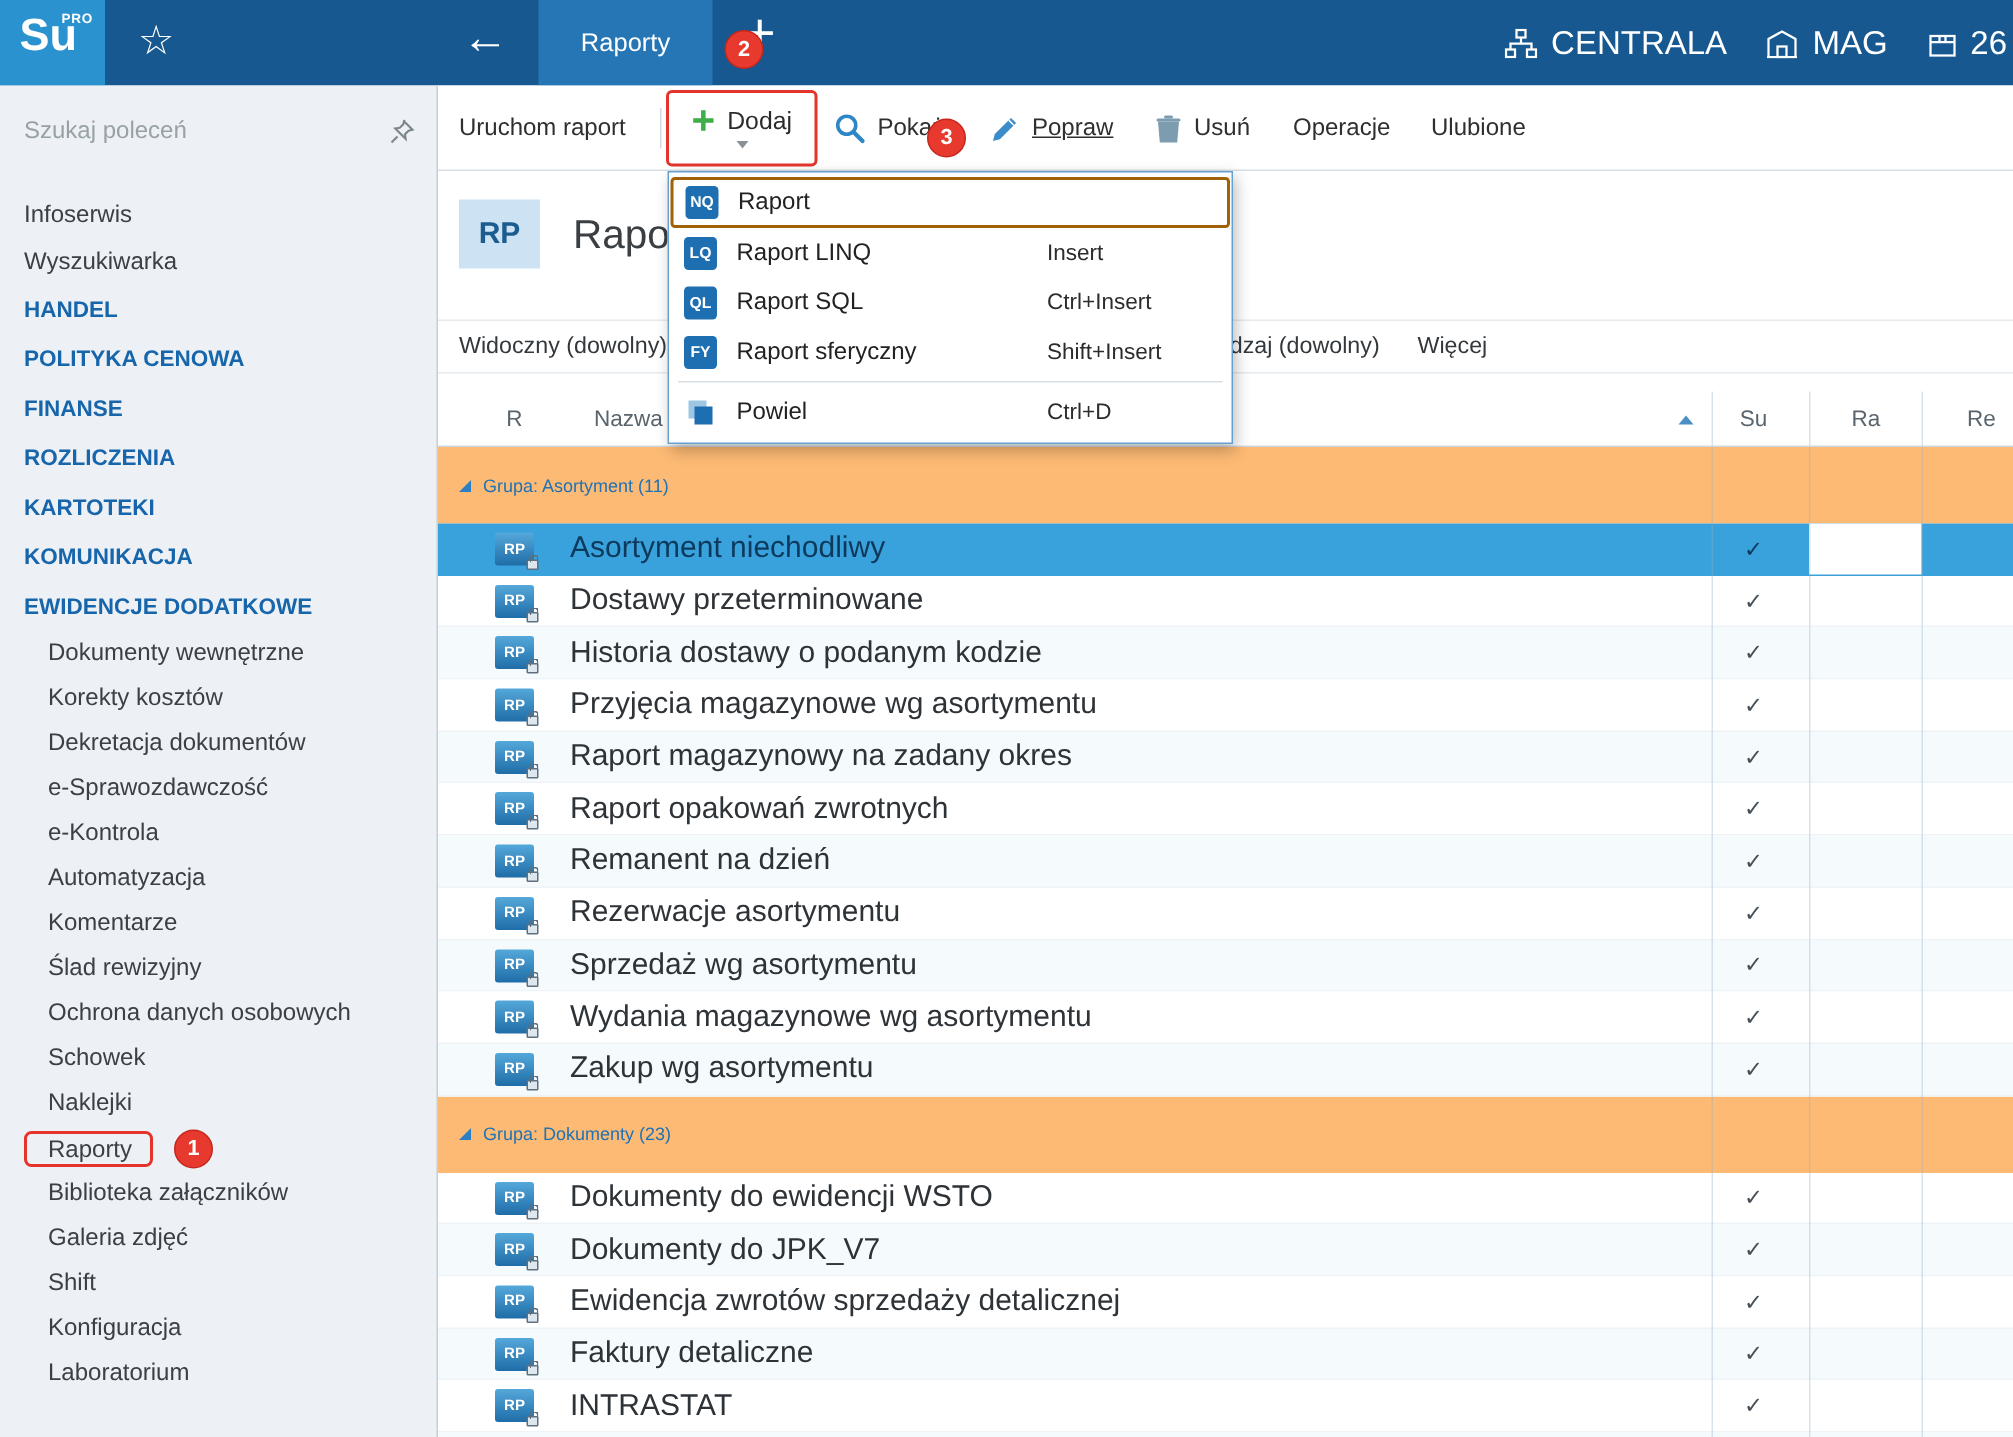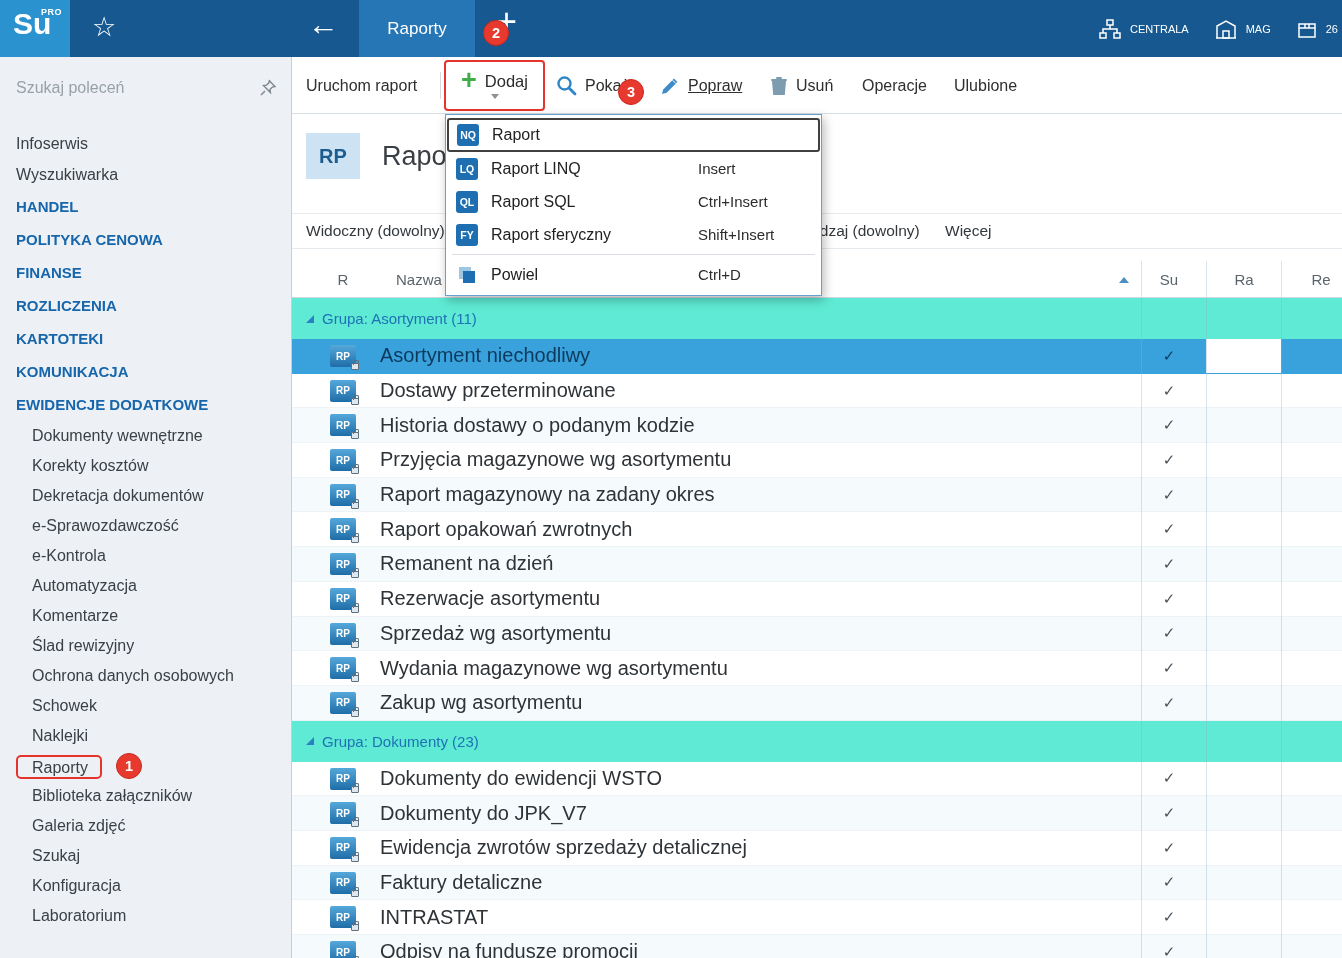--- a/index.html
+++ b/index.html
@@ -15,21 +15,21 @@
   .back { position:absolute; left:308px; top:7px; font-size:31px; }
   .tab { position:absolute; left:359px; top:0; width:116px; height:57px; background:#2676b5;
          display:flex; align-items:center; justify-content:center; font-size:17px; }
   .newtab { position:absolute; left:489px; top:0; width:44px; height:57px; }
   .plusg { position:absolute; left:7px; top:1px; font-size:36px; font-weight:300; }
   .badge { width:26px; height:26px; border-radius:50%; background:#e8392e; border:1px solid #c5271d;
            color:#fff; font-size:14.5px; font-weight:bold; display:flex; align-items:center;
            justify-content:center; box-sizing:border-box; z-index:60; }
   .badge2 { position:absolute; left:-6px; top:20px; }
   .top-right { position:absolute; right:4px; top:0; height:57px; display:flex; align-items:center;
-               gap:26px; font-size:11px; }
+               gap:26px; font-size:22px; }
   .top-item { display:flex; align-items:center; gap:9px; }
 
   
   .sidebar { position:absolute; left:0; top:57px; width:292px; height:901px; background:#edf1f5;
              border-right:1px solid #c6cfd6; box-sizing:border-box; }
   .search { position:absolute; left:0; top:12px; width:291px; height:38px; }
   .search input { width:100%; height:100%; border:none; background:transparent; padding:0 70px 0 16px;
                   font-size:16px; color:#444; font-family:inherit; box-sizing:border-box; outline:none; }
   .search input::placeholder { color:#98a1a8; }
   .pin { position:absolute; right:14px; top:10px; }
@@ -81,22 +81,22 @@
   .th-r { left:38px; width:26px; } .th-name { left:104px; justify-content:flex-start; }
   .th-su { left:864px; width:26px; } .th-ra { left:939px; width:26px; } .th-re { left:1014px; width:30px; }
   .th-sort { position:absolute; left:827px; top:16px; width:0; height:0; border-left:5px solid transparent;
              border-right:5px solid transparent; border-bottom:6px solid #4a90c4; }
 
   .tbody { position:absolute; left:0; top:241px; width:100%; height:660px; overflow:hidden; }
   .colline { position:absolute; top:0; bottom:0; width:1px; background:rgba(150,175,195,.35);
              pointer-events:none; z-index:5; }
   .cl1 { left:849px; } .cl2 { left:914px; } .cl3 { left:989px; }
 
-  .grow { height:41px; background:#5eead4; display:flex; align-items:center; padding-left:14px;
-          gap:8px; color:#1f72b4; font-size:15px; box-sizing:border-box; cursor:pointer; }
+  .grow { height:51px; background:#fdba74; display:flex; align-items:center; padding-left:14px;
+          gap:8px; color:#1f72b4; font-size:12px; box-sizing:border-box; cursor:pointer; }
   .gtri { width:0; height:0; border-left:8px solid transparent; border-bottom:8px solid #2c7fc0; }
 
   .trow { position:relative; height:34.7px; border-bottom:1px solid #eef3f7; box-sizing:border-box;
           background:#fff; cursor:pointer; }
   .trow.alt { background:#f5fafd; }
   .rp-ic { position:absolute; left:38px; top:6px; width:26px; height:22px;
            background:linear-gradient(#55a8da,#1f6da8); border-radius:2px; color:#fff; font-size:10px;
            font-weight:bold; display:flex; align-items:center; justify-content:center; }
   .lock { position:absolute; right:-3px; bottom:-3px; width:8px; height:7px; background:#dfe7ee;
           border:1px solid #5e707e; border-radius:1px; box-sizing:border-box; }
@@ -109,21 +109,21 @@
   .trow.selected { background:#39a1dc; border-bottom-color:#39a1dc; }
   .trow.selected .tname, .trow.selected .tcheck { color:#0d3a5c; }
   .selgap { position:absolute; left:914px; top:0; width:75px; height:100%; background:#fff; }
 
   
   .menu { position:absolute; left:445px; top:114px; width:377px; background:#fff;
           border:1px solid #66a0cf; box-shadow:2px 4px 10px rgba(0,0,0,.28);
           padding:3px 0 4px; box-sizing:border-box; z-index:50; }
   .m-item { position:relative; height:33px; display:flex; align-items:center; padding-left:10px;
             box-sizing:border-box; cursor:pointer; }
-  .m-item.first { border:2px solid #404040; border-radius:3px; height:34px; margin:0 1px; padding-left:8px; }
+  .m-item.first { border:2px solid #a16207; border-radius:3px; height:34px; margin:0 1px; padding-left:8px; }
   .m-badge { width:22px; height:22px; border-radius:3px; background:#1d6fb2; color:#fff; font-size:10.5px;
              font-weight:bold; display:flex; align-items:center; justify-content:center; flex:none; }
   .m-label { margin-left:13px; font-size:16px; color:#222; }
   .m-short { position:absolute; left:252px; font-size:15px; color:#2c2c2c; }
   .m-sep { height:1px; background:#d9dfe4; margin:3px 6px; }
 </style>
 </head>
 <body>
 
 <div class="app">
@@ -198,21 +198,21 @@
       <div class="n-child"><span>Ślad rewizyjny</span></div>
       <div class="n-child"><span>Ochrona danych osobowych</span></div>
       <div class="n-child"><span>Schowek</span></div>
       <div class="n-child"><span>Naklejki</span></div>
       <div class="n-child selected">
         <span class="sel-box"><span>Raporty</span></span>
         <span class="badge badge1">1</span>
       </div>
       <div class="n-child"><span>Biblioteka załączników</span></div>
       <div class="n-child"><span>Galeria zdjęć</span></div>
-      <div class="n-child"><span>Szukaj</span></div>
+      <div class="n-child"><span>Shift</span></div>
       <div class="n-child"><span>Konfiguracja</span></div>
       <div class="n-child"><span>Laboratorium</span></div>
     </nav>
   </aside>
 
   <main class="main">
     <div class="toolbar">
       <div class="tb-run">
           <span>Uruchom raport</span>
         </div>

